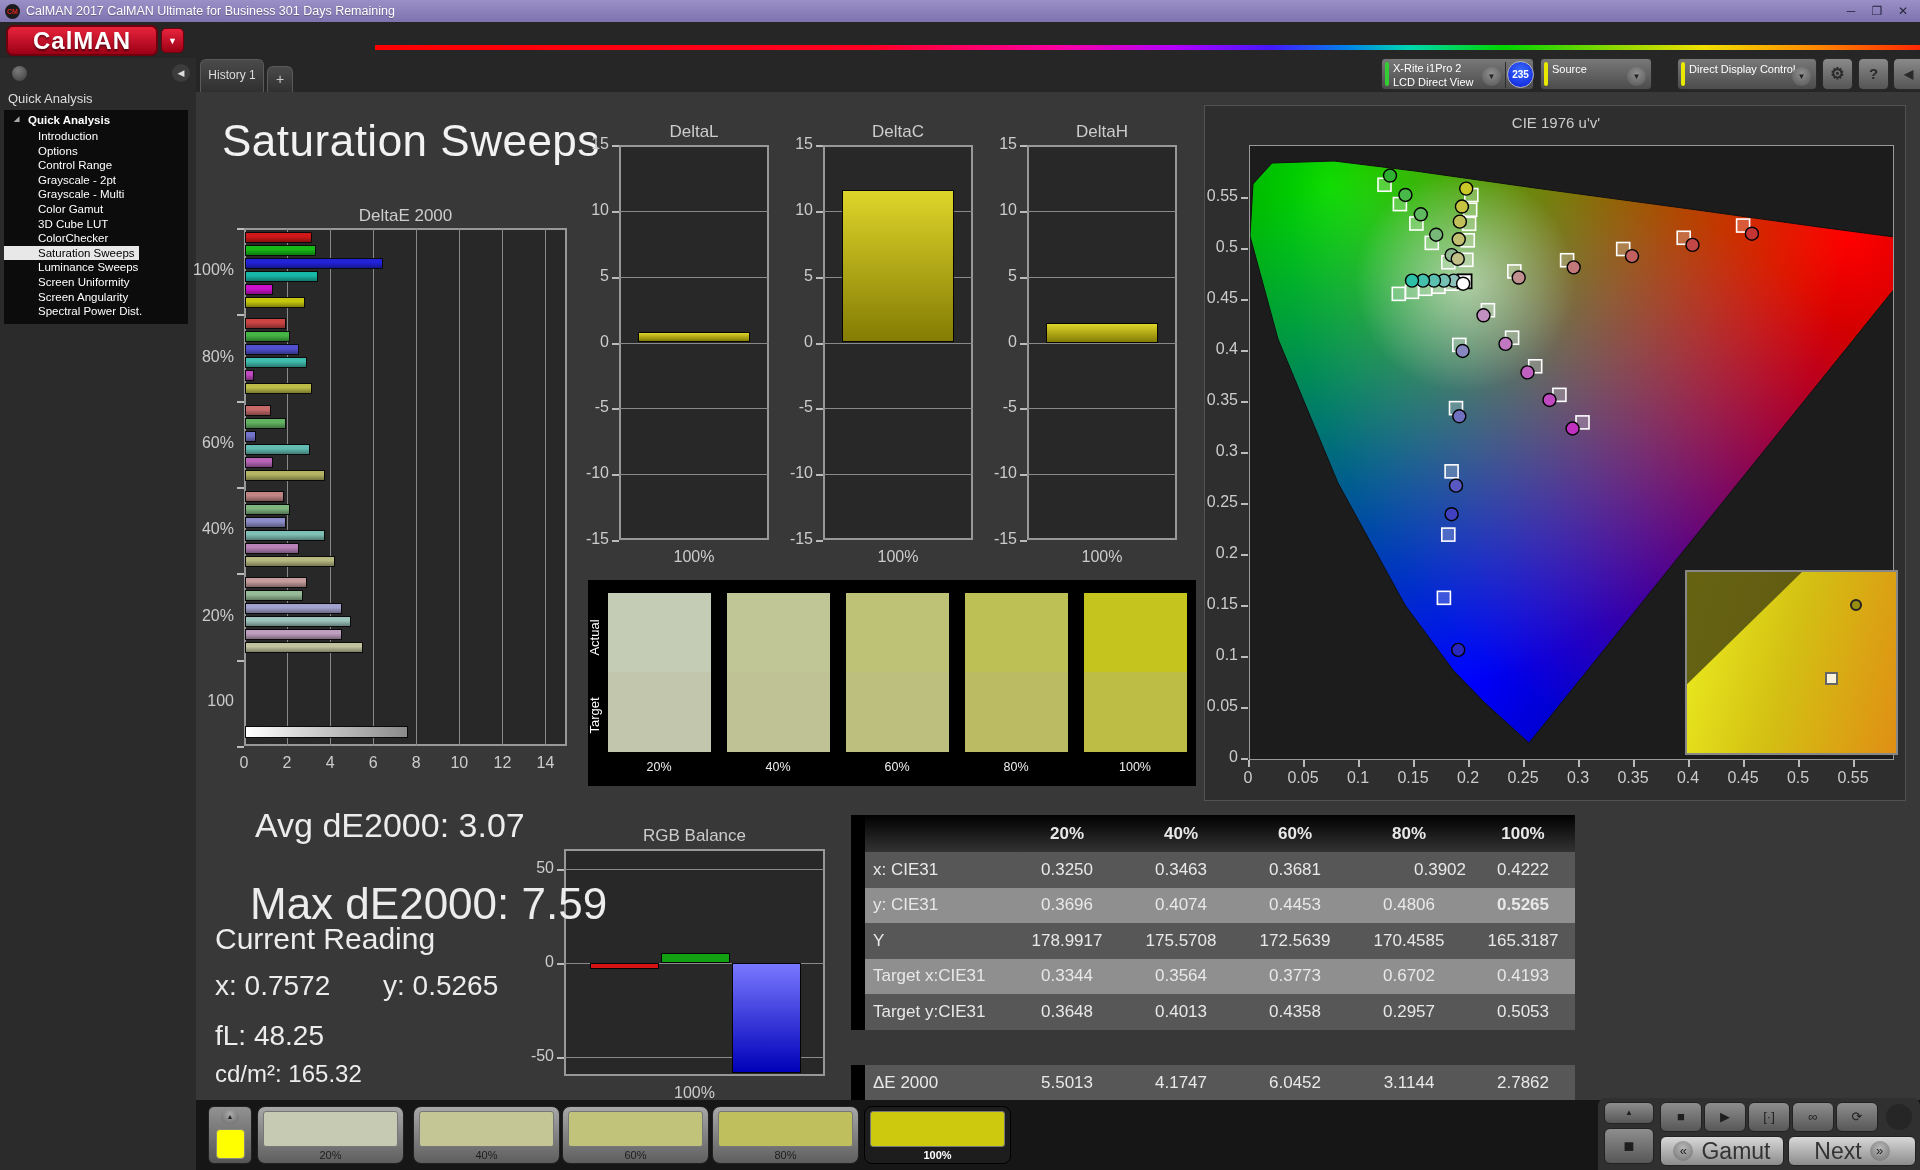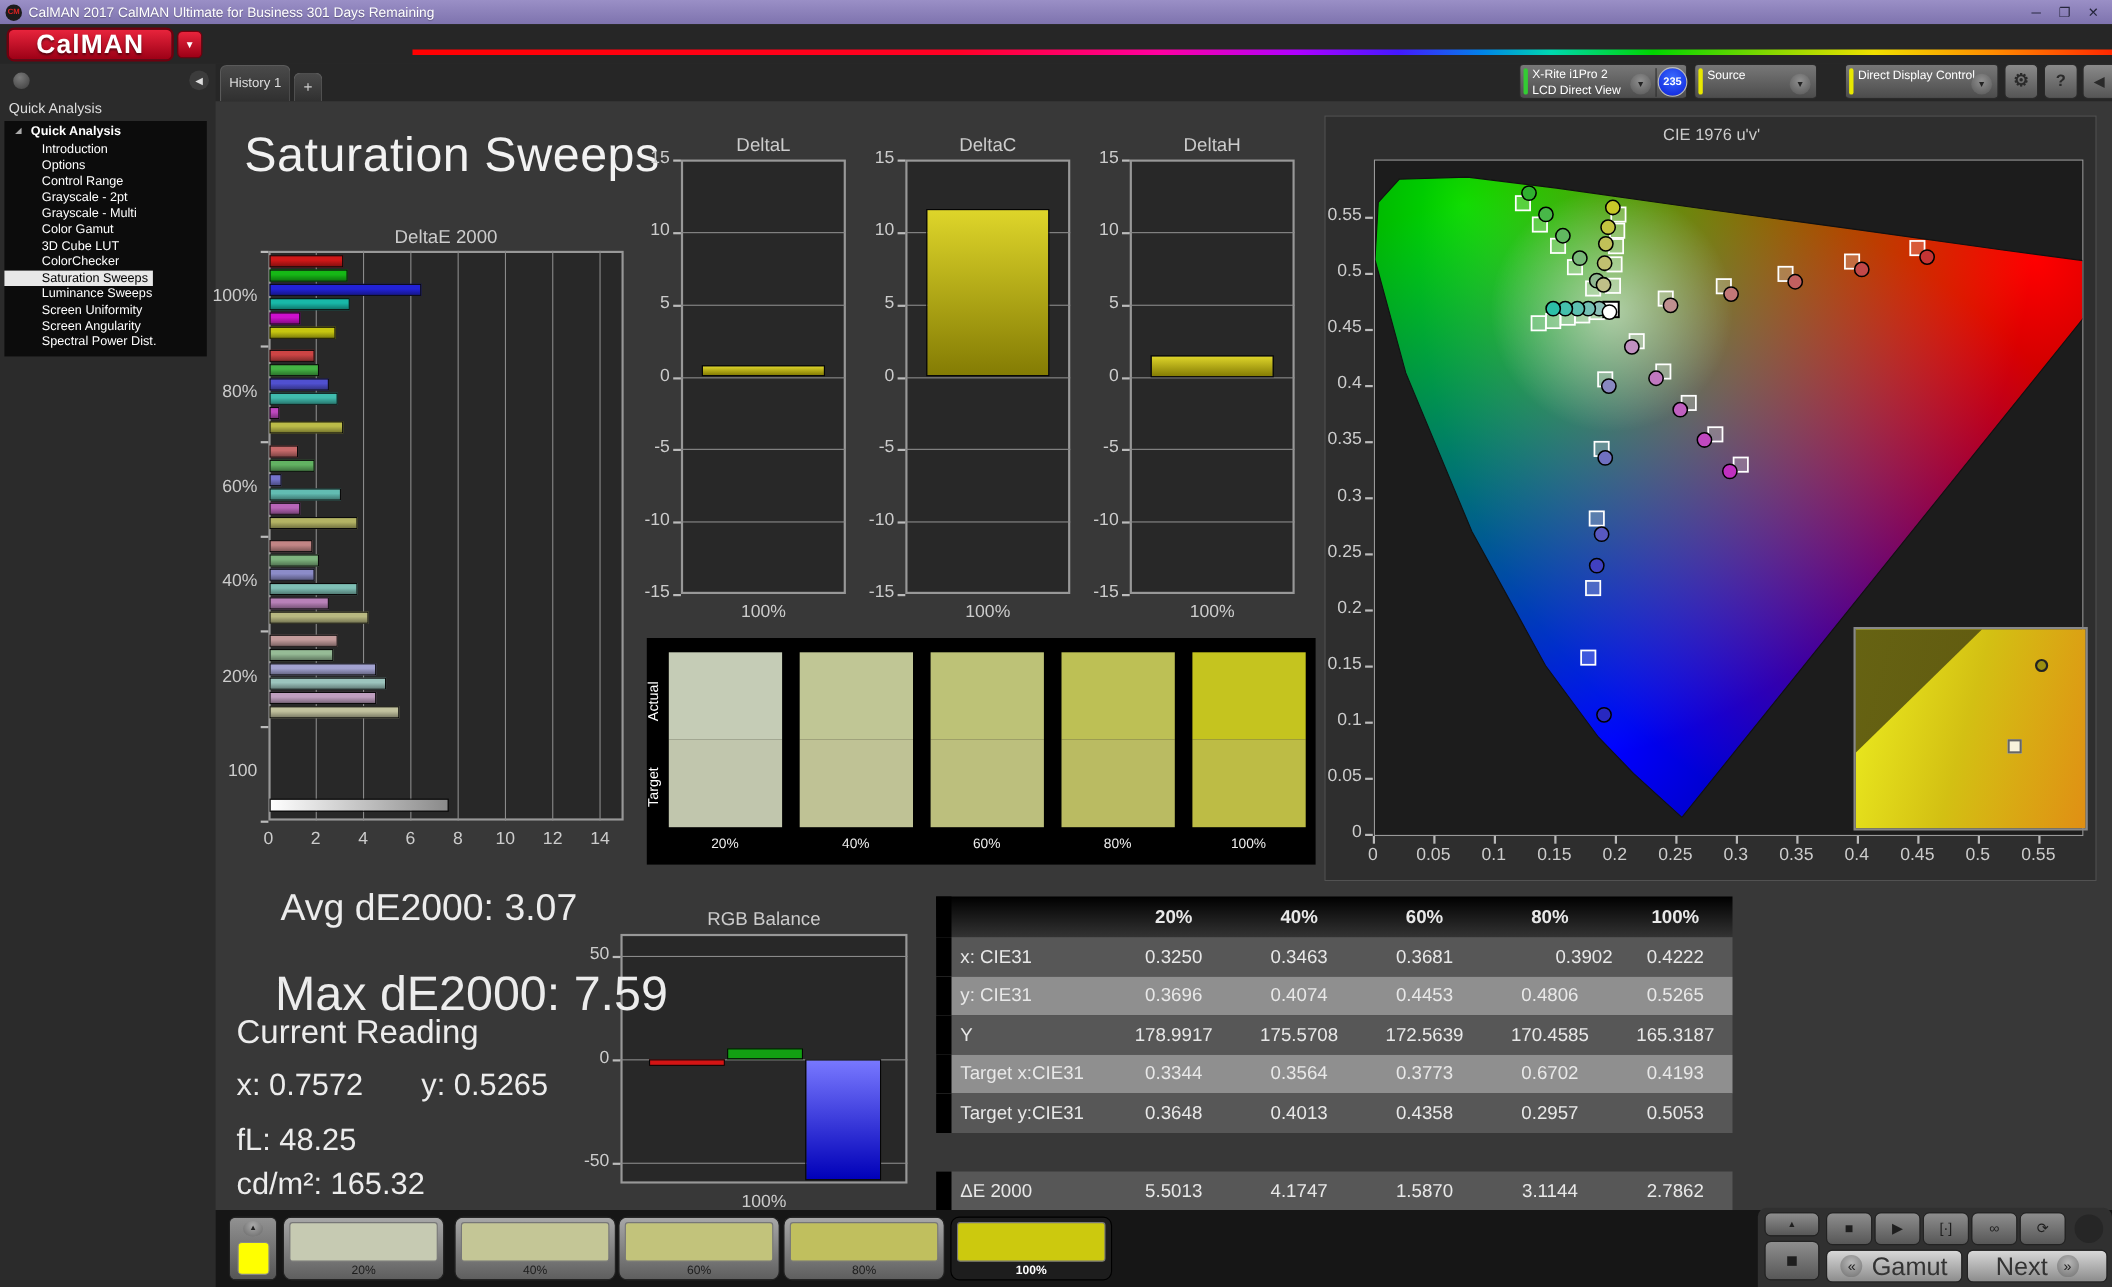--- a/index.html
+++ b/index.html
@@ -523,21 +523,21 @@
     <div class="tick-label right" style="left: 33px; top: 81px;">0.55</div>
   </div>
 
 <div id="readings">
   <div style="left:255px; top:806px; font-size:34px;">Avg dE2000: 3.07</div>
   <div style="left:250px; top:879px; font-size:44px;">Max dE2000: 7.59</div>
   <div style="left:215px; top:922px; font-size:30px;">Current Reading</div>
   <div style="left:215px; top:970px; font-size:28px;">x: 0.7572</div>
   <div style="left:383px; top:970px; font-size:28px;">y: 0.5265</div>
   <div style="left:215px; top:1020px; font-size:28px;">fL: 48.25</div>
-  <div style="left:215px; top:1060px; font-size:28px;">cd/m²: 165.32</div>
+  <div style="left:215px; top:1060px; font-size:24px;">cd/m²: 165.32</div>
 </div>
 
 <div id="de-table" class="abs">
     <div class="trow" style="top: 0px; height: 37px; background: linear-gradient(rgb(0, 0, 0), rgb(51, 51, 51)); font-weight: bold;">
       <div class="t-gutter" style=""></div>
       <div class="t-val" style="left: 159px;">20%</div>
       <div class="t-val" style="left: 273px;">40%</div>
       <div class="t-val" style="left: 387px;">60%</div>
       <div class="t-val" style="left: 501px;">80%</div>
       <div class="t-val" style="left: 615px;">100%</div>
@@ -551,21 +551,21 @@
       <div class="t-val" style="left: 501px; text-align: right;">0.3902</div>
       <div class="t-val" style="left: 615px;">0.4222</div>
     </div>
     <div class="trow" style="top: 72.5px; background: rgb(143, 143, 143);">
       <div class="t-gutter" style=""></div>
       <div class="t-label" style="">y: CIE31</div>
       <div class="t-val" style="left: 159px;">0.3696</div>
       <div class="t-val" style="left: 273px;">0.4074</div>
       <div class="t-val" style="left: 387px;">0.4453</div>
       <div class="t-val" style="left: 501px;">0.4806</div>
-      <div class="t-val" style="left: 615px;">0.5265</div>
+      <div class="t-val" style="left: 615px; font-weight: bold;">0.5265</div>
     </div>
     <div class="trow" style="top: 108px; background: rgb(87, 87, 87);">
       <div class="t-gutter" style=""></div>
       <div class="t-label" style="">Y</div>
       <div class="t-val" style="left: 159px;">178.9917</div>
       <div class="t-val" style="left: 273px;">175.5708</div>
       <div class="t-val" style="left: 387px;">172.5639</div>
       <div class="t-val" style="left: 501px;">170.4585</div>
       <div class="t-val" style="left: 615px;">165.3187</div>
     </div>
@@ -585,21 +585,21 @@
       <div class="t-val" style="left: 273px;">0.4013</div>
       <div class="t-val" style="left: 387px;">0.4358</div>
       <div class="t-val" style="left: 501px;">0.2957</div>
       <div class="t-val" style="left: 615px;">0.5053</div>
     </div>
     <div class="trow" style="top: 250px; background: rgb(87, 87, 87);">
       <div class="t-gutter" style=""></div>
       <div class="t-label" style="">ΔE 2000</div>
       <div class="t-val" style="left: 159px;">5.5013</div>
       <div class="t-val" style="left: 273px;">4.1747</div>
-      <div class="t-val" style="left: 387px;">1.5870</div>
+      <div class="t-val" style="left: 387px;">6.0452</div>
       <div class="t-val" style="left: 501px;">3.1144</div>
       <div class="t-val" style="left: 615px;">2.7862</div>
     </div>
   </div>
 
 <div id="bottom-bar" class="abs">
   <div id="mini-btn">
     <div id="mini-up">▲</div>
     <div id="mini-swatch"></div>
   </div>

